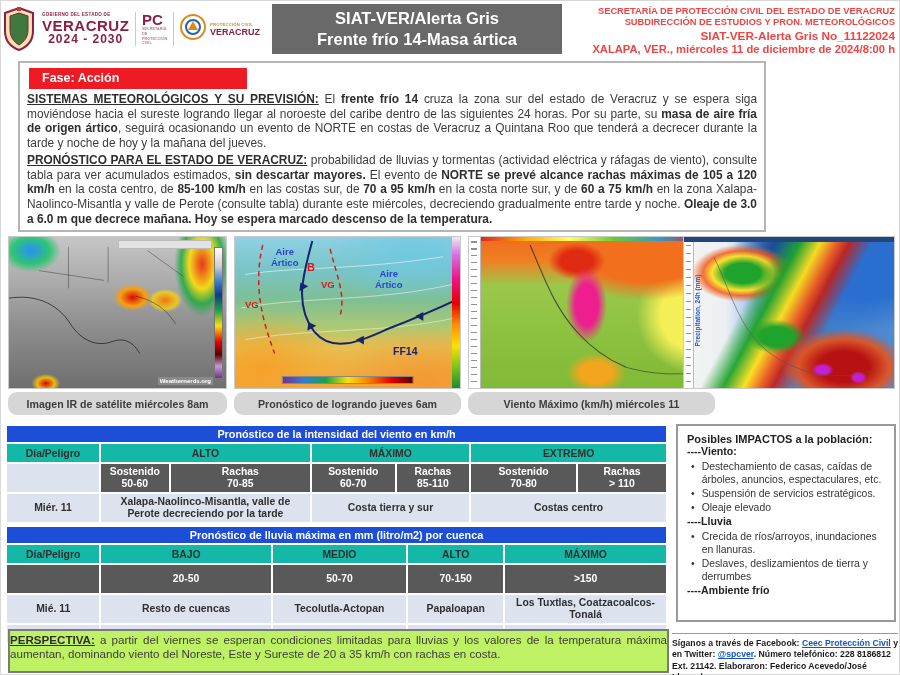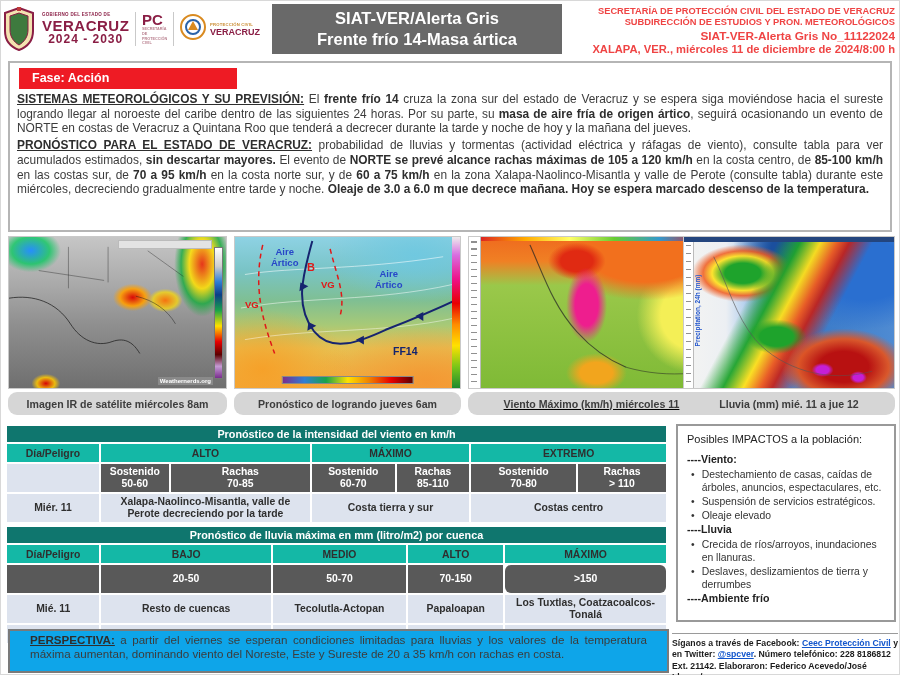--- a/index.html
+++ b/index.html
@@ -20,34 +20,34 @@
   .pcv-block{display:flex;align-items:center;gap:4px;}
   .pcv-small{font-size:4.2px;font-weight:bold;color:#c98a2e;letter-spacing:.2px;}
   .pcv-name{font-size:9px;font-weight:bold;color:#8a1e45;}
   .title-box{position:absolute;left:272px;top:4px;width:290px;height:50px;background:#696969;color:#ffffff;display:flex;flex-direction:column;align-items:center;justify-content:center;font-weight:bold;font-size:16.5px;line-height:1.25;text-align:center;}
   .org-block{position:absolute;right:5px;top:6px;width:330px;text-align:right;color:#ef4444;font-weight:bold;line-height:1.22;}
   .org-s{font-size:9.3px;}
   .org-m{font-size:11.8px;}
   .org-d{font-size:11.2px;}
 
   
-  .forecast-box{position:absolute;left:8px;top:61px;width:884px;height:171px;border:2px solid #b5b5b5;box-sizing:border-box;background:#fff;}
+  .forecast-box{position:absolute;left:18px;top:61px;width:748px;height:171px;border:2px solid #b5b5b5;box-sizing:border-box;background:#fff;}
   .phase-badge{margin:5px 0 3px 9px;width:218px;height:21px;background:#ee1b24;color:#fff;font-weight:bold;font-size:12.5px;line-height:21px;padding-left:13px;box-sizing:border-box;}
   .para{margin:0 7px 2px 7px;font-size:11.9px;line-height:14.7px;text-align:justify;color:#3c3c3c;}
   .seg-b{font-weight:bold;color:#2e2e2e;}
   .seg-u{text-decoration:underline;}
 
   
   .maps-row{position:absolute;left:8px;top:236px;width:887px;height:184px;}
   .map-card{position:absolute;margin:0;}
   .map-img{position:relative;height:153px;overflow:hidden;border:1px solid #c9c9c9;box-sizing:border-box;}
   .map-cap{margin-top:3px;height:23px;background:#d6d6d6;color:#3d3d3d;font-weight:bold;font-size:10.6px;display:flex;align-items:center;justify-content:center;border-radius:9px;}
   .m1{left:0;width:219px;}
   .m2{left:226px;width:227px;}
-  .m3{left:460px;width:247px;text-decoration:underline;}
+  .m3{left:460px;width:247px;}
   .m4{left:675px;width:212px;}
 
   .sat{background:
     radial-gradient(42px 30px at 10% 9%, rgba(30,140,255,.95), rgba(0,200,90,.75) 45%, rgba(0,0,0,0) 72%),
     radial-gradient(34px 64px at 89% 18%, rgba(235,40,10,.9), rgba(255,225,0,.85) 38%, rgba(20,170,60,.8) 62%, rgba(0,0,0,0) 82%),
     radial-gradient(26px 18px at 57% 40%, rgba(220,0,0,.95), rgba(255,160,0,.9) 48%, rgba(0,0,0,0) 76%),
     radial-gradient(22px 15px at 72% 42%, rgba(255,110,0,.9), rgba(255,220,0,.7) 55%, rgba(0,0,0,0) 78%),
     radial-gradient(18px 12px at 17% 97%, rgba(220,0,0,.95), rgba(255,200,0,.85) 50%, rgba(0,0,0,0) 80%),
     linear-gradient(180deg,#c6c6c6 0%,#a9a9a9 32%,#8f8f8f 58%,#6f6f6f 100%);}
   .sat-lines{position:absolute;inset:0;}
@@ -95,37 +95,37 @@
     linear-gradient(90deg,#f4f4f2 0%,#eceff3 20%,#bcd4ee 28%,#5f97d8 40%,#3a7ac8 62%,#4f8bd2 100%);}
   .rain-strip{position:absolute;left:0;right:0;top:0;height:5px;background:#23457e;}
   .rain-ticks{position:absolute;left:0;top:5px;width:9px;bottom:0;background:#fff;border-right:1px solid #bbb;
     background-image:repeating-linear-gradient(180deg,#909090 0 1.5px,rgba(0,0,0,0) 1.5px 8px);background-size:5px 100%;background-repeat:no-repeat;background-position:2px 3px;}
   .rain-scale-label{position:absolute;left:-22px;top:70px;transform:rotate(-90deg);font-size:6.5px;font-weight:bold;color:#2255cc;white-space:nowrap;}
 
   
   .tables-zone{position:absolute;left:5px;top:424px;width:663px;}
   table{border-collapse:separate;border-spacing:2px;width:100%;table-layout:fixed;}
   td{font-size:10.4px;font-weight:bold;color:#2f2f2f;text-align:center;vertical-align:middle;padding:1px 3px;}
-  tr.bar td{background:#0f766e;color:#ffffff;font-size:10.8px;height:14px;padding:1px 16px;}
+  tr.bar td{background:#1d4ed8;color:#ffffff;font-size:10.8px;height:14px;padding:1px 16px;}
   tr.hdr td{background:#14b8a6;height:16px;}
   tr.dark td{background:#595959;color:#fff;line-height:1.15;height:26px;}
   tr.dark td.lite{background:#dde3ee;}
   tr.body td{background:#dde3ee;height:26px;line-height:1.15;}
   tr.body2 td{background:#dde3ee;height:16px;}
   .rain-table{margin-top:1px;}
 
   
   .impacts{position:absolute;left:676px;top:424px;width:220px;height:198px;border:2px solid #999;box-sizing:border-box;background:#fff;padding:7px 9px;}
-  .impacts-title{font-size:11px;font-weight:normal;color:#222;margin-bottom:8px;}
+  .impacts-title{font-size:11px;font-weight:bold;color:#222;}
   .imp-heading{font-size:10.6px;font-weight:bold;color:#222;line-height:1.3;}
   .imp-bullet{font-size:10.4px;color:#333;display:flex;gap:7px;line-height:1.25;padding-left:4px;margin:1px 0;}
   .imp-bullet .dot{flex:0 0 auto;}
 
   
-  .perspective-box{position:absolute;left:8px;top:629px;width:661px;height:44px;border:2px solid #7a7a7a;box-sizing:border-box;padding:2px 20px;background:#0ea5e9;}
+  .perspective-box{position:absolute;left:8px;top:629px;width:661px;height:44px;border:2px solid #7a7a7a;box-sizing:border-box;padding:2px 0;background:#bef264;}
   .perspective-box .para{margin:0;font-size:11.6px;line-height:13.8px;}
   .contact{position:absolute;left:672px;top:633px;width:226px;border-top:1px solid #9a9a9a;padding-top:4px;font-size:8.7px;font-weight:bold;color:#1c1c1c;line-height:1.3;text-align:left;}
   .seg-link{color:#1155cc;text-decoration:underline;}
 </style>
 </head>
 <body>
 
 <div class="page">
 
   <header class="topbar">
@@ -247,21 +247,20 @@
     <figure class="map-card m4">
       <div class="map-img rain">
         <div class="rain-strip"></div>
         <div class="rain-ticks"></div>
         <div class="rain-scale-label">Precipitation, 24h (mm)</div>
         <svg width="100%" height="100%" viewBox="0 0 212 153" preserveAspectRatio="none" style="position:absolute;inset:0;">
           <path d="M30,20 C44,48 52,80 72,104 C86,120 104,130 124,136" fill="none" stroke="#555" stroke-width="0.9" opacity="0.7"></path>
           <path d="M124,136 C146,142 168,142 190,136" fill="none" stroke="#555" stroke-width="0.8" opacity="0.6"></path>
         </svg>
       </div>
-      <figcaption class="map-cap">Lluvia (mm) mié. 11 a jue 12</figcaption>
     </figure>
   </section>
 
   <section class="tables-zone">
 
     <table class="wind-table">
       <colgroup>
         <col style="width:14.2%">
           <col style="width:10.5%">
           <col style="width:21.5%">
@@ -333,21 +332,21 @@
         <td>BAJO</td>
         <td>MEDIO</td>
         <td>ALTO</td>
         <td>MÁXIMO</td>
       </tr>
       <tr class="dark" style="height:15px;">
         <td></td>
         <td style="height:15px;">20-50</td>
         <td style="height:15px;">50-70</td>
         <td style="height:15px;">70-150</td>
-        <td style="height:15px;border-radius:6px;">&gt;150</td>
+        <td style="height:15px;">&gt;150</td>
       </tr>
       <tr class="body">
         <td>Mié. 11</td>
         <td>Resto de cuencas</td>
         <td>Tecolutla-Actopan</td>
         <td>Papaloapan</td>
         <td>Los Tuxtlas, Coatzacoalcos-Tonalá</td>
       </tr>
       <tr class="body2">
         <td>Jue. 12</td>

